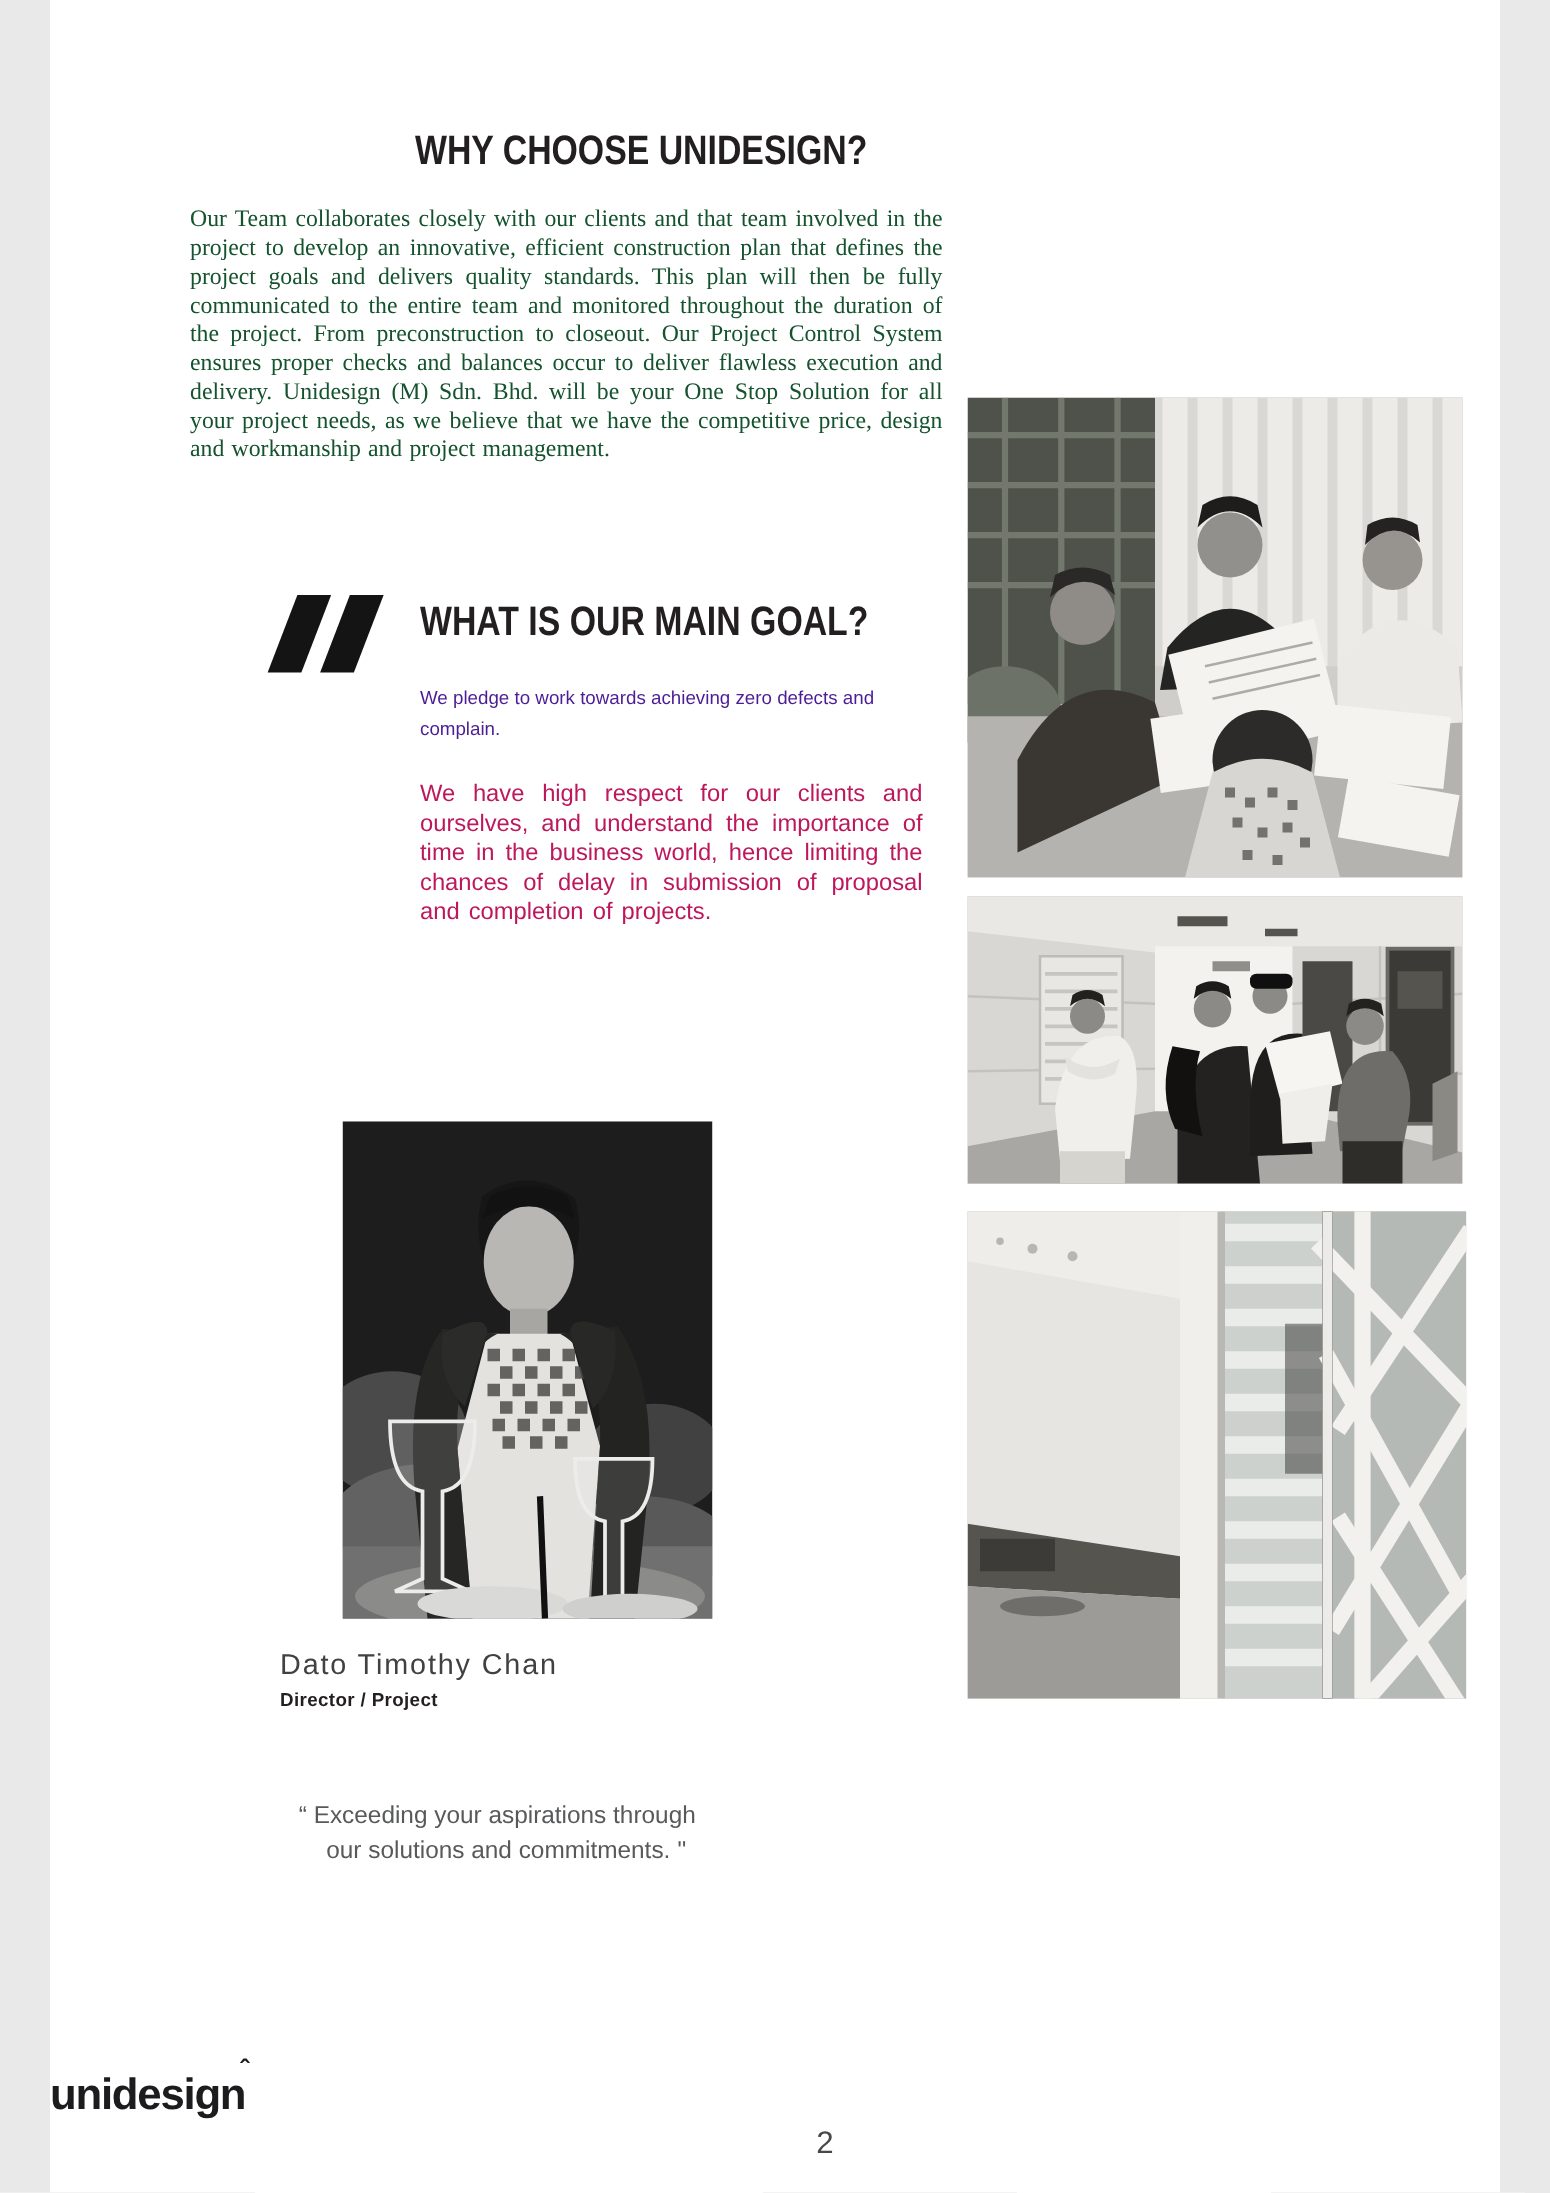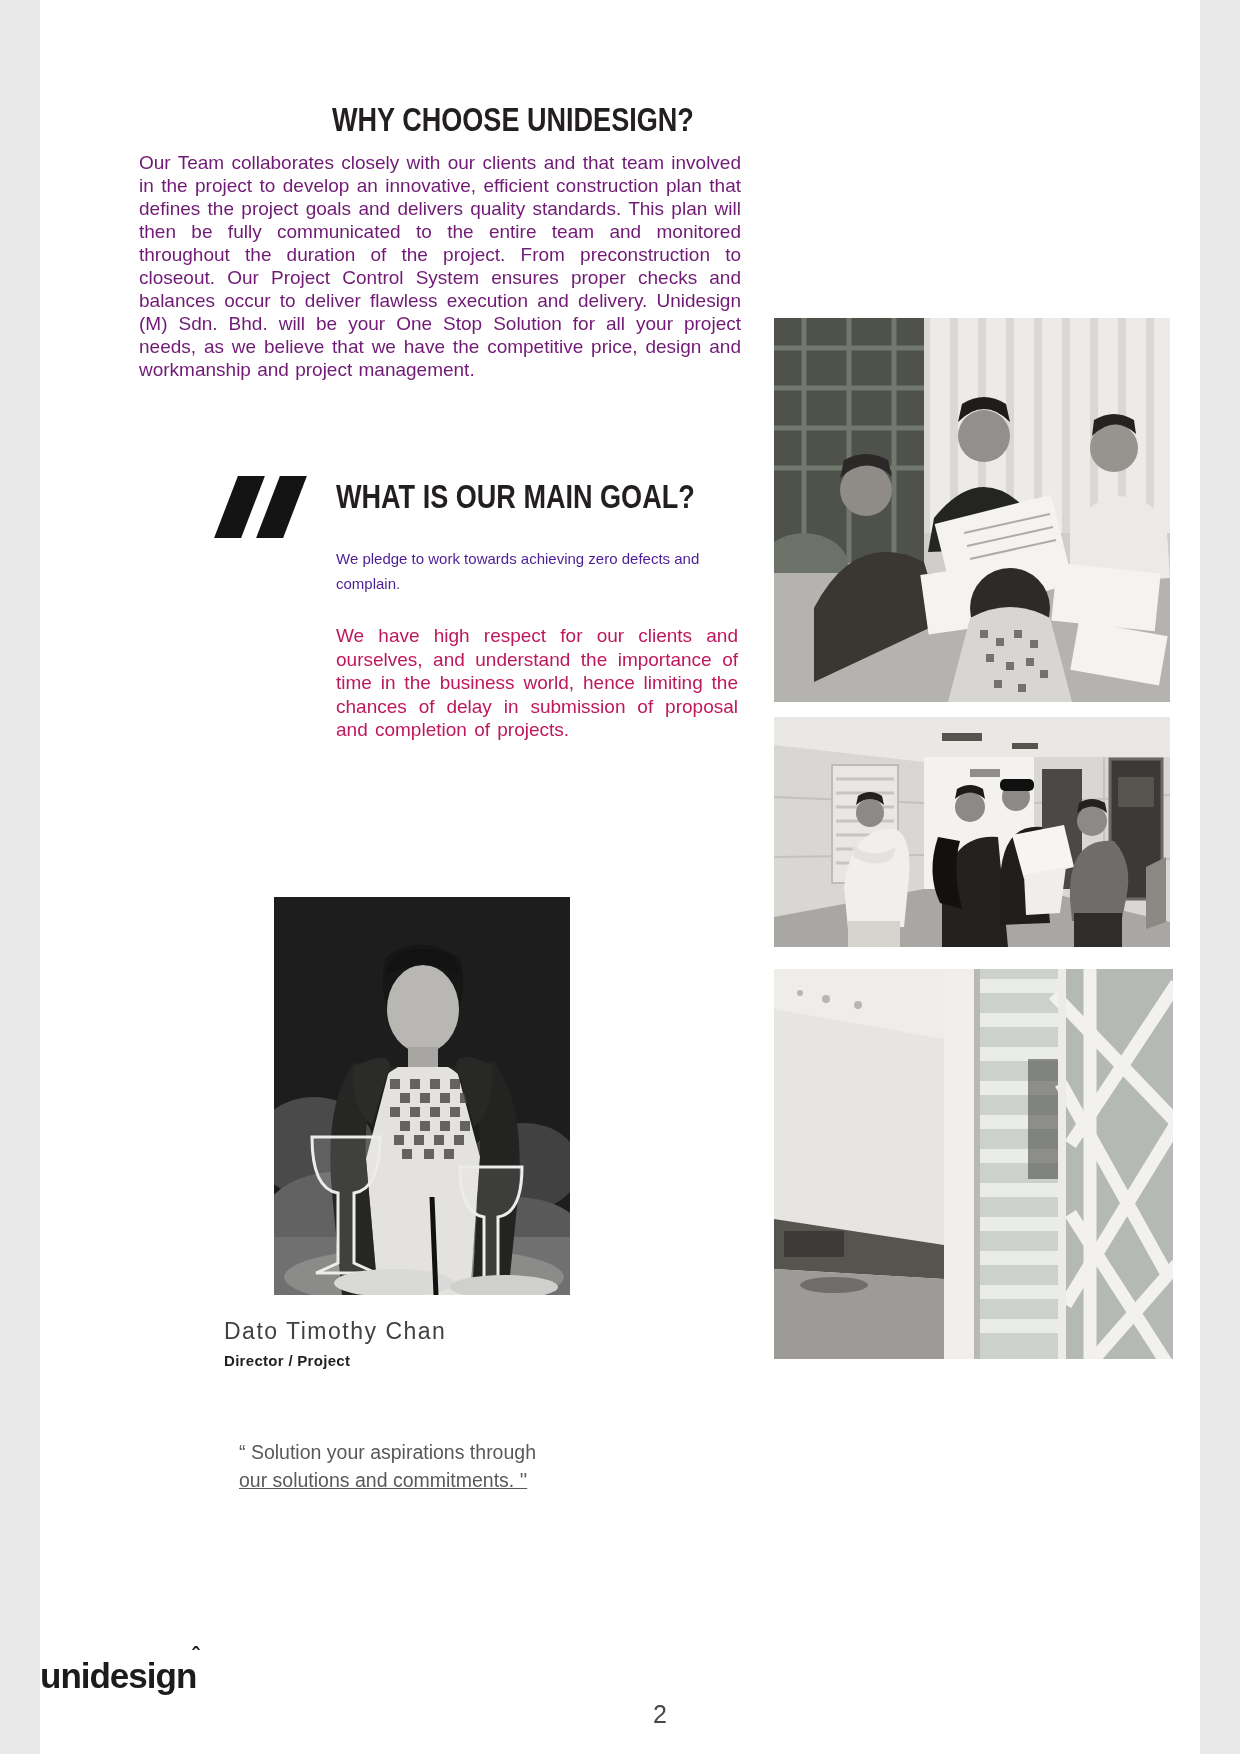--- a/index.html
+++ b/index.html
@@ -8,22 +8,22 @@
     background:#ffffff;overflow:hidden;
     font-family:"Liberation Sans",sans-serif;color:#5b5c5e;
   }
   .h-big{
     position:absolute;margin:0;white-space:nowrap;
     font-family:"Liberation Sans",sans-serif;font-weight:800;
     font-size:33px;color:#231f20;letter-spacing:0px;
     transform:scaleX(0.82);transform-origin:left top;
   }
   .body-copy{
-    position:absolute;margin:4px;font-size:19px;line-height:23px;
-    color:#701a75;text-align:justify;word-spacing:1px;
+    position:absolute;margin:17px;font-size:19px;line-height:23px;
+    color:#14532d;text-align:justify;word-spacing:1px;font-family:Liberation Serif, serif;
   }
   .goal-p1{
     position:absolute;margin:0;font-size:15px;line-height:25px;color:#4c1d95;
   }
   .goal-p2{
     position:absolute;margin:0;font-size:19px;line-height:23.5px;color:#be185d;
     text-align:justify;word-spacing:2px;
   }
   .slashes{position:absolute;left:186px;top:476px;display:flex;gap:15px;}
   .slash-bar{width:27px;height:62px;background:#151414;transform:skewX(-21deg);}
@@ -35,21 +35,21 @@
   .founder-name{
     margin:0;font-size:23px;letter-spacing:1.5px;color:#414042;font-weight:400;
   }
   .founder-title{
     margin:7px 0 0 0;font-size:15px;font-weight:700;color:#231f20;letter-spacing:0.3px;
   }
   .closing-quote{
     position:absolute;left:199px;top:1438px;width:420px;
     font-size:19.5px;line-height:28px;color:#58595b;
   }
-  .closing-quote .q2{text-decoration:underline;}
+  .closing-quote .q2{margin-left:22px;}
   .footer-logo{
     position:absolute;left:0;top:1656px;width:1240px;
   }
   .logo-inner{
     position:relative;display:inline-block;
     font-weight:800;font-size:35px;letter-spacing:-1px;color:#1c1b1d;
   }
   .logo-accent{
     position:absolute;right:-2px;top:-13px;font-size:22px;font-weight:700;color:#1c1b1d;
   }
@@ -316,21 +316,21 @@
       <line x1="158" y1="300" x2="162" y2="398" stroke="#111111" stroke-width="5"></line>
     </svg>
   </div>
 
   <div class="founder-caption">
     <p class="founder-name">Dato Timothy Chan</p>
     <p class="founder-title">Director / Project</p>
   </div>
 
   <div class="closing-quote">
-    <div class="q1">“ Solution your aspirations through</div>
+    <div class="q1">“ Exceeding your aspirations through</div>
     <div class="q2">our solutions and commitments. ''</div>
   </div>
 
   <div class="footer-logo">
     <span class="logo-inner">
       <span>unidesign</span>
       <span class="logo-accent">ˆ</span>
     </span>
   </div>
   <div class="page-number">2</div>

